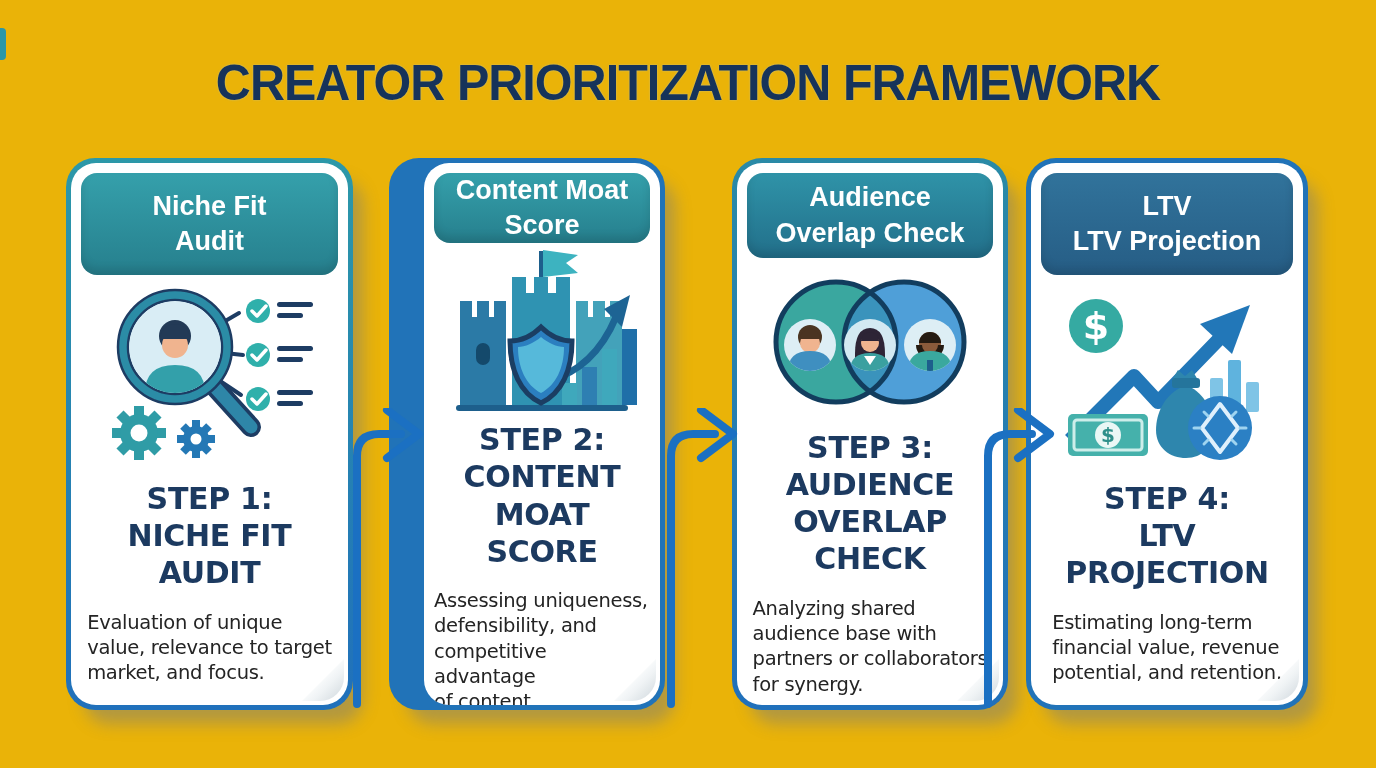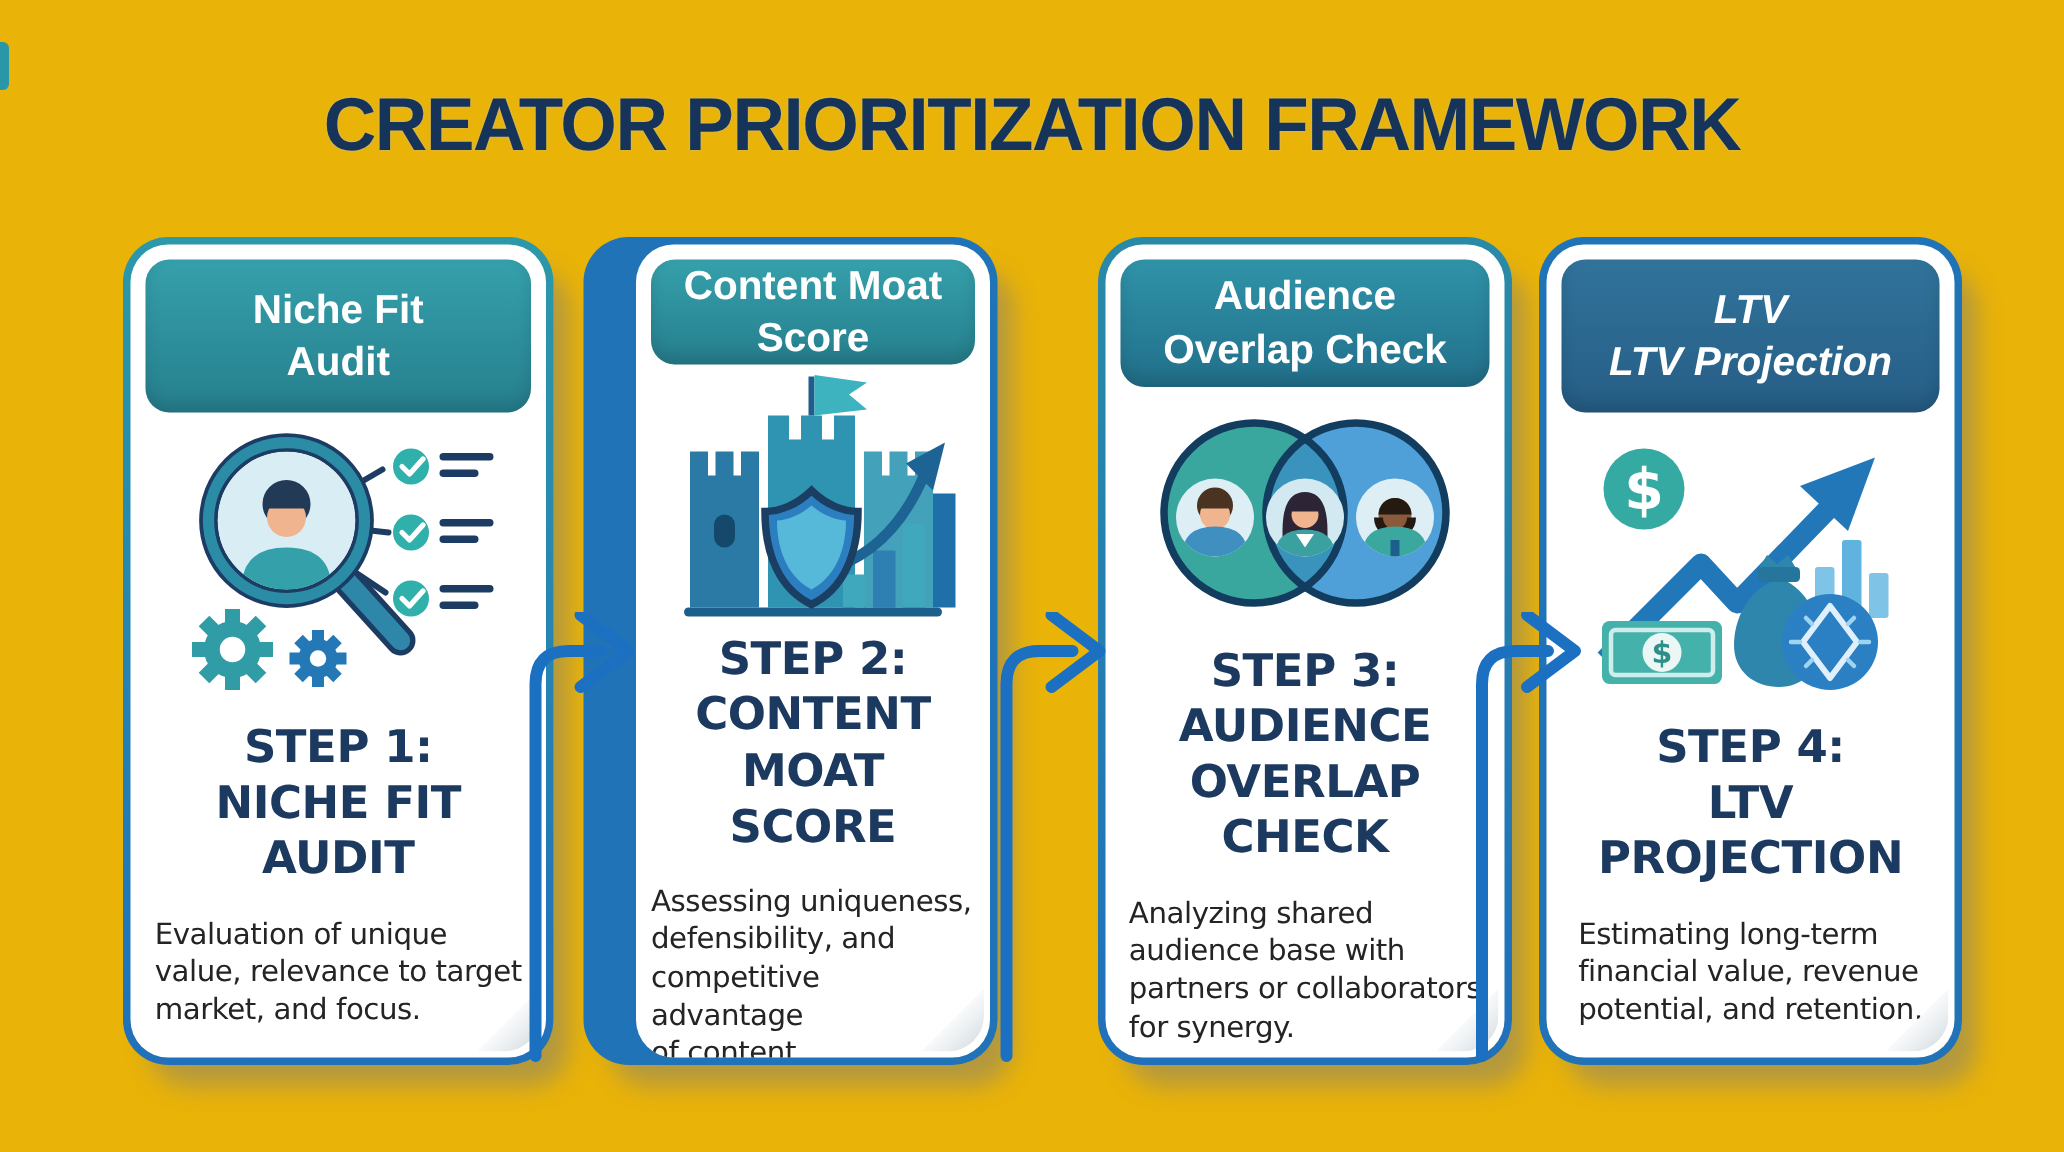--- a/index.html
+++ b/index.html
@@ -6,35 +6,35 @@
   .canvas{position:relative;width:1376px;height:768px;background:#eab308;overflow:hidden;
           font-family:"DejaVu Sans",sans-serif;}
   .title{position:absolute;top:54px;left:0;width:100%;text-align:center;
          font-family:"Liberation Sans",sans-serif;font-weight:800;font-size:50px;
          color:#16335a;letter-spacing:-1px;transform:scaleX(.97);
          text-shadow:0 0 2px rgba(170,205,235,.55);}
   .edge-accent{position:absolute;left:0;top:28px;width:6px;height:32px;background:#2a97a8;
                border-radius:0 4px 4px 0;}
   .card{position:absolute;top:158px;height:552px;border-radius:30px;padding:5px;
         box-sizing:border-box;box-shadow:14px 18px 16px -4px rgba(110,120,132,.45);}
-  .card.c1{left:82px;width:287px;background:linear-gradient(180deg,#2c98a8,#2070bb);}
+  .card.c1{left:66px;width:287px;background:linear-gradient(180deg,#2c98a8,#2070bb);border-radius:29px;}
   .card.c2{left:389px;width:276px;background:#2173b8;padding-left:35px;}
   .card.c3{left:732px;width:276px;background:linear-gradient(180deg,#2a8aa6,#2070bb);}
   .card.c4{left:1026px;width:282px;background:#2173b8;}
   .card-inner{position:relative;background:#ffffff;border-radius:25px;width:100%;height:100%;
               box-sizing:border-box;display:flex;flex-direction:column;align-items:center;
               padding:10px 10px 8px 10px;overflow:hidden;}
   .card-header{width:100%;height:102px;border-radius:16px;display:flex;align-items:center;
                justify-content:center;text-align:center;color:#fff;
                font-family:"Liberation Sans",sans-serif;font-weight:700;font-size:27px;
                line-height:1.3;white-space:pre-line;
                box-shadow:inset 0 -6px 10px rgba(0,0,0,.12);}
   .c1 .card-header,.c2 .card-header{background:linear-gradient(180deg,#35a0ab,#267f8d);}
   .c3 .card-header{background:linear-gradient(180deg,#2f93a8,#226f8a);}
-  .c4 .card-header{background:linear-gradient(180deg,#31739b,#265d85);font-style:italic;}
+  .c4 .card-header{background:linear-gradient(180deg,#31739b,#265d85);}
   .icon-area{height:205px;display:flex;align-items:center;justify-content:center;}
   .step-title{font-weight:700;font-size:30px;color:#1c3a60;text-align:center;
               line-height:1.24;white-space:pre-line;letter-spacing:-0.3px;}
   .step-desc{margin-top:18px;font-size:19.5px;color:#242424;text-align:left;
              line-height:1.3;white-space:pre-line;letter-spacing:-0.3px;}
   .curl{position:absolute;bottom:4px;right:4px;width:42px;height:42px;
         border-radius:0 0 24px 0;opacity:.9;
         background:linear-gradient(315deg,#c9d2d8 0%,#eef2f4 38%,#ffffff 62%);
         clip-path:polygon(100% 0,100% 100%,0 100%);}
   .arrow{position:absolute;top:408px;z-index:5;}

